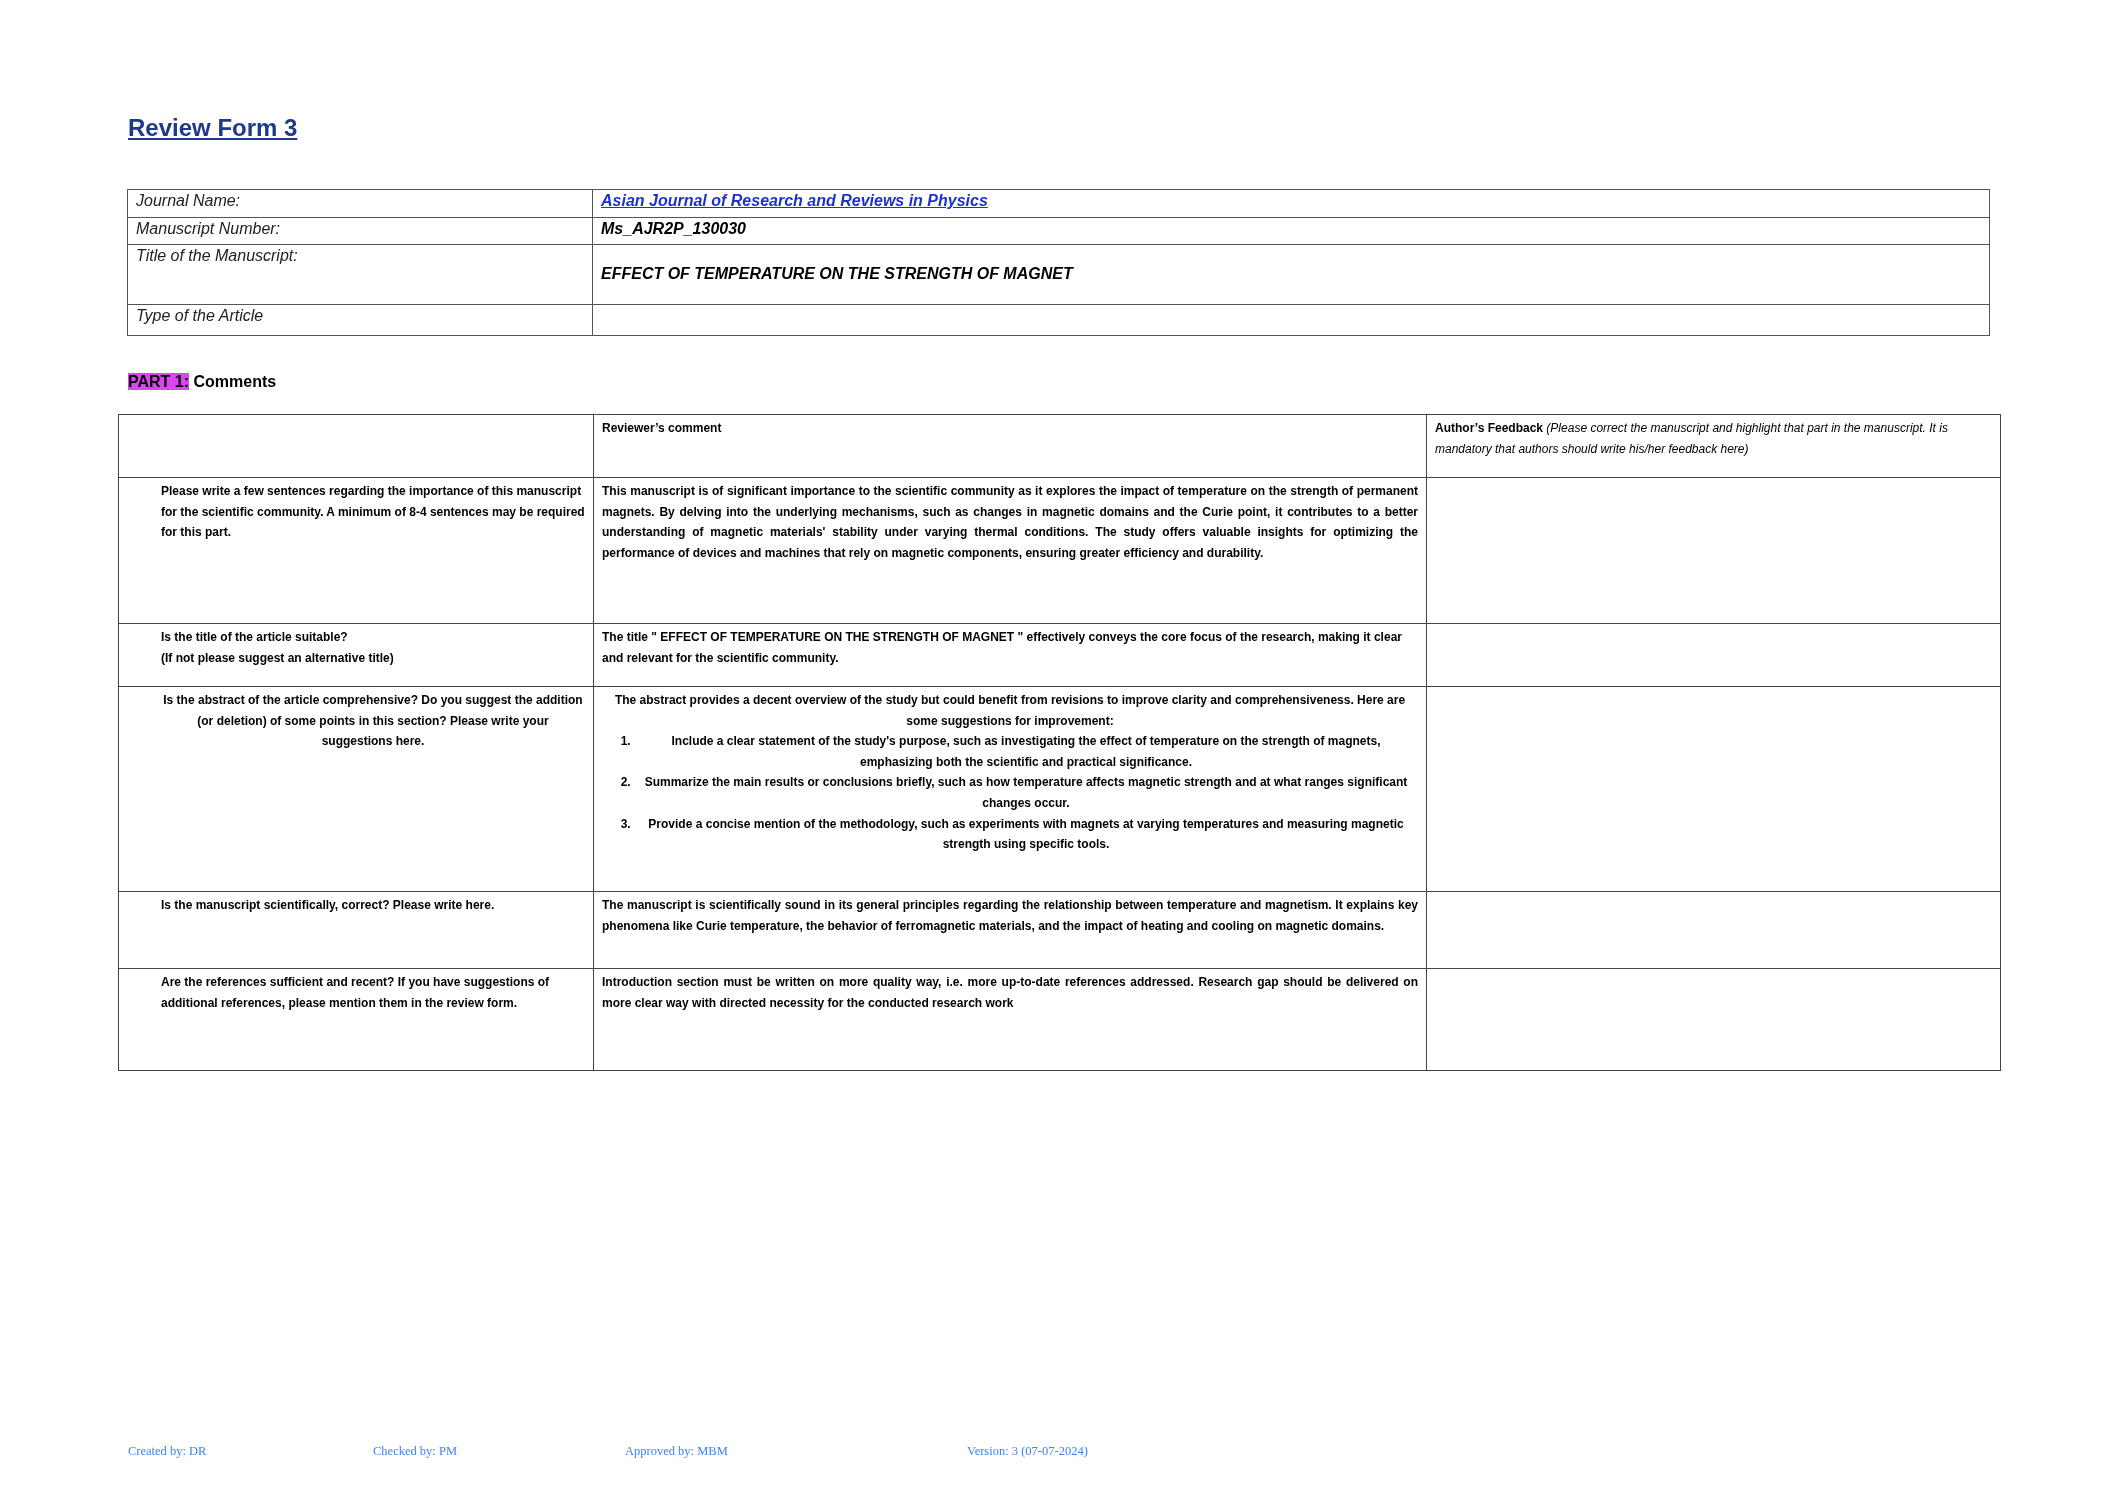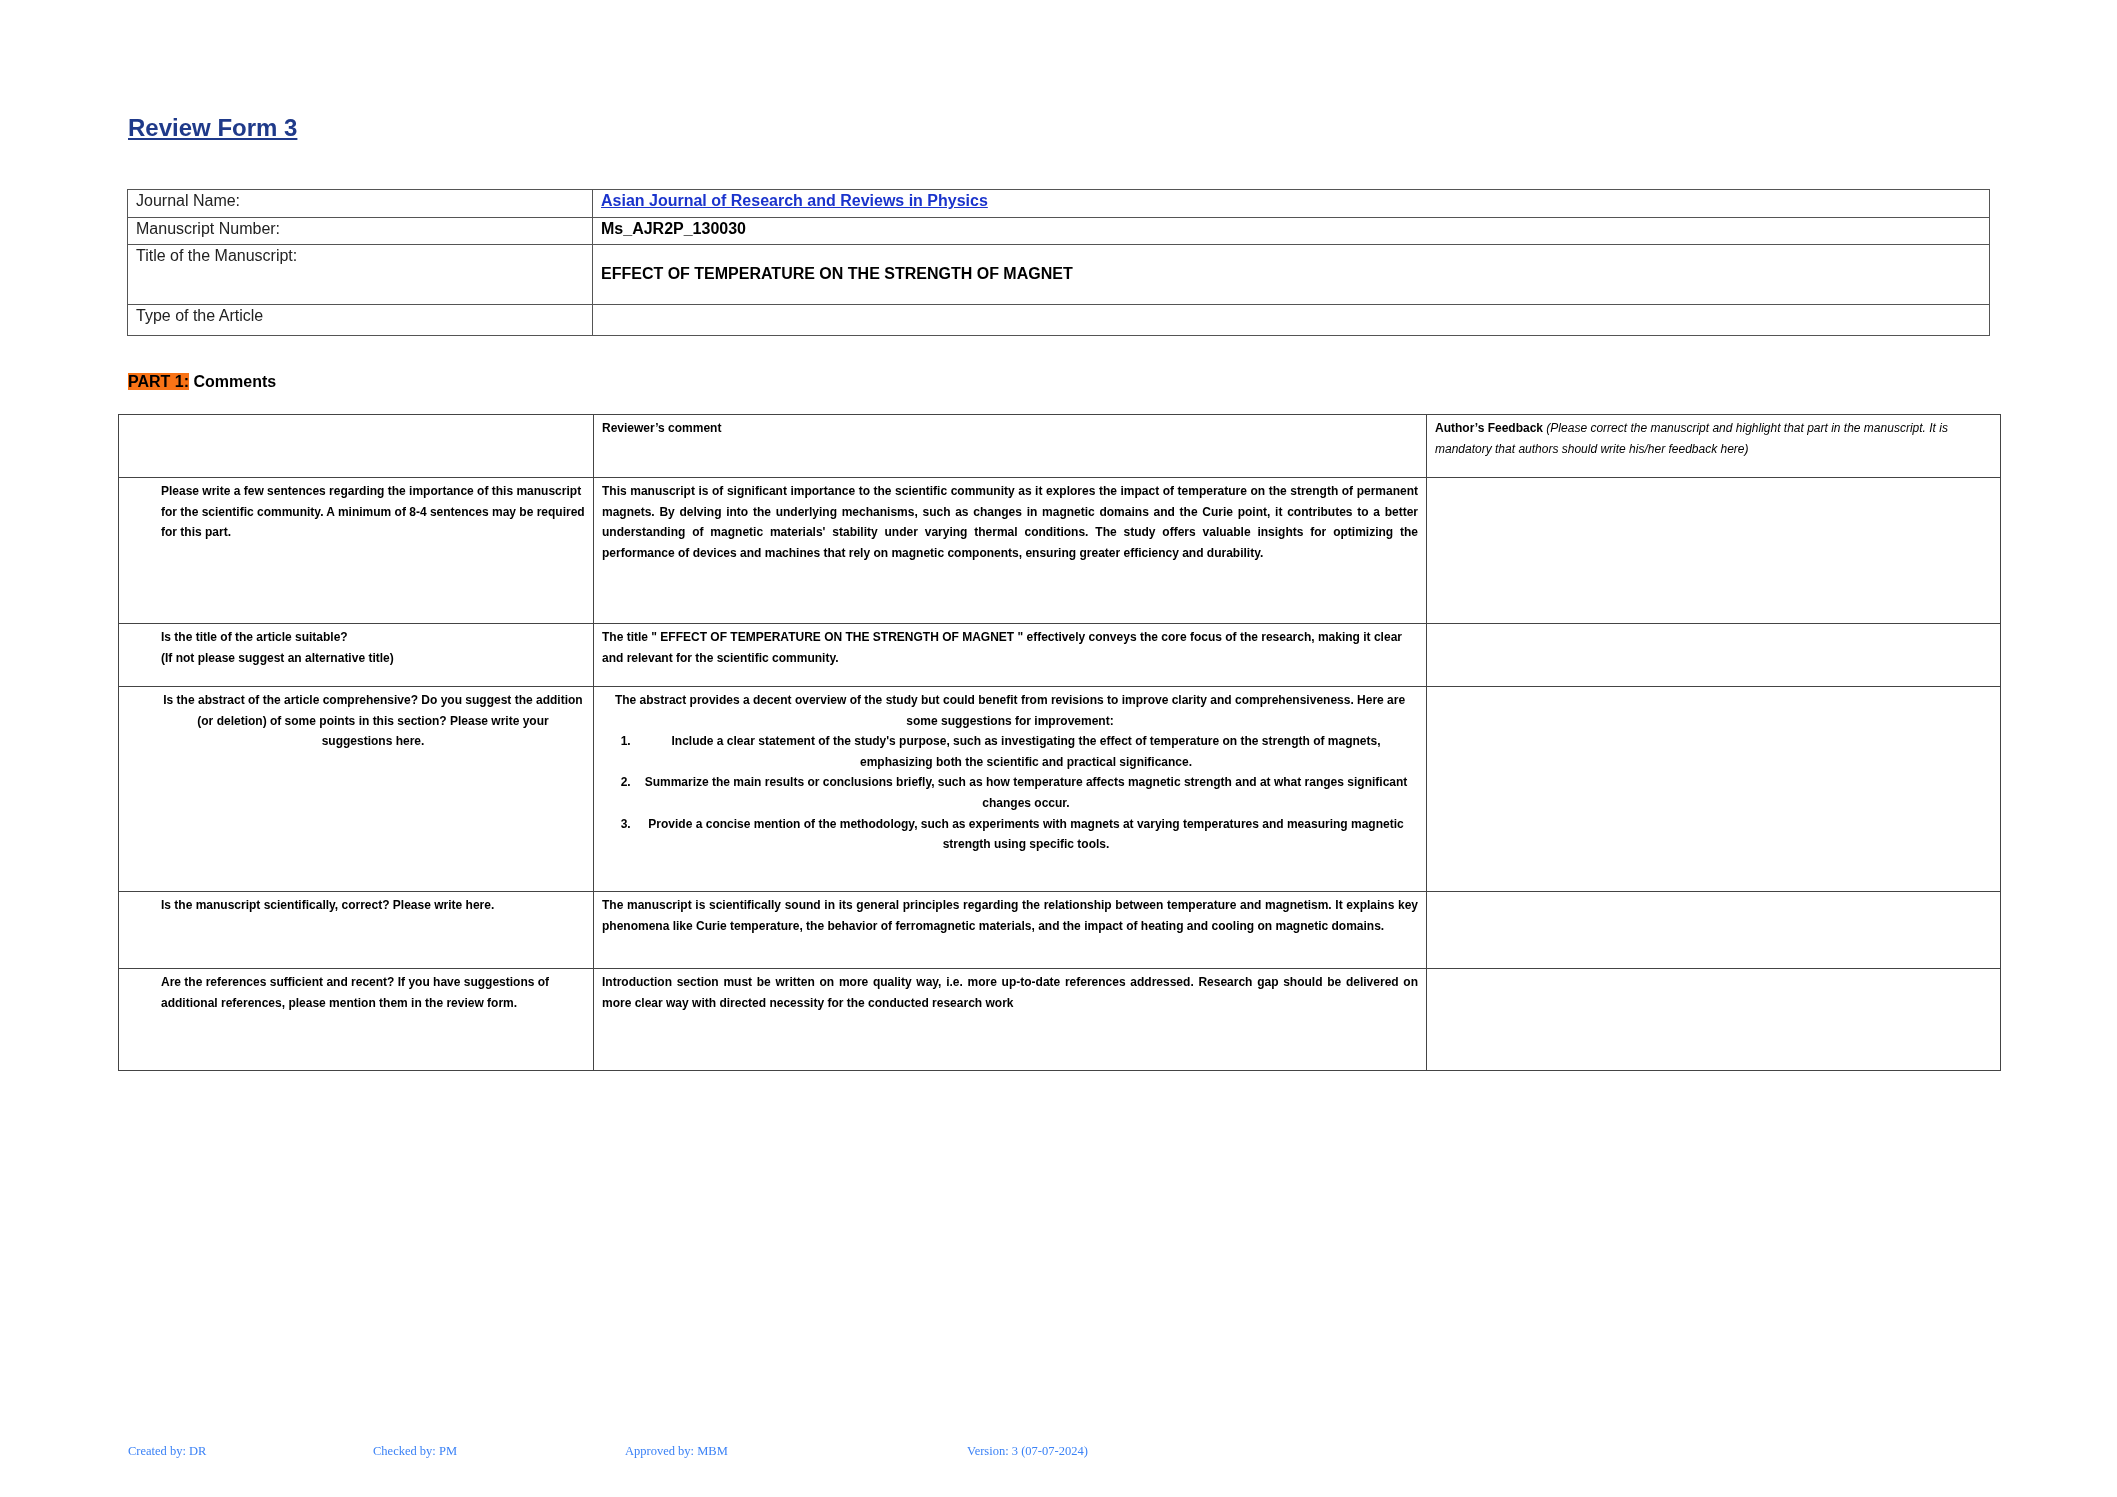--- a/index.html
+++ b/index.html
@@ -2,33 +2,33 @@
 <html><head>
 <meta charset="utf-8">
 <style>
   html, body { margin:0; padding:0; background:#ffffff; }
   body { width:2117px; height:1497px; position:relative; overflow:hidden;
          font-family:"Liberation Sans", sans-serif; color:#000; }
   .abs { position:absolute; }
   #form-title { left:128px; top:114px; font-size:24px; font-weight:bold; color:#1f3a8a;
                 text-decoration:underline; }
   table { border-collapse:collapse; position:absolute; table-layout:fixed; }
-  #info-table { left:127px; top:189px; width:1863px; }
+  #info-table { left:127px; top:189px; width:1863px;font-style:italic; }
   #info-table td { border:1.5px solid #555; font-size:16px; padding:2px 8px; vertical-align:top; }
   #info-table col.c1 { width:465px; }
   #info-table tr.r1 td { height:23px; }
   #info-table tr.r2 td { height:22px; }
   #info-table tr.r3 td { height:55px; }
   #info-table tr.r4 td { height:26px; }
   .label-cell { color:#222; }
   .val-bold { font-weight:bold; font-size:16px; }
   .title-val { display:block; margin-top:18px; }
   .journal-link { color:#1a33cc; text-decoration:underline; font-weight:bold; }
   #part-label { left:128px; top:373px; font-size:16px; font-weight:bold; }
-  #part-label .hl { background:#f97316; }
+  #part-label .hl { background:#d946ef; }
   #comments-table { left:118px; top:414px; width:1882px; }
   #comments-table td { border:1.5px solid #444; font-size:12px; vertical-align:top;
                        padding:3px 8px 3px 8px; line-height:20.6px; }
   #comments-table col.k1 { width:475px; }
   #comments-table col.k2 { width:833px; }
   #comments-table col.k3 { width:574px; }
   .q-cell { font-weight:bold; padding-left:42px !important; }
   .r-cell { font-weight:bold; text-align:justify; }
   .hdr-cell { font-weight:bold; }
   .hdr-italic { font-weight:normal; font-style:italic; }

